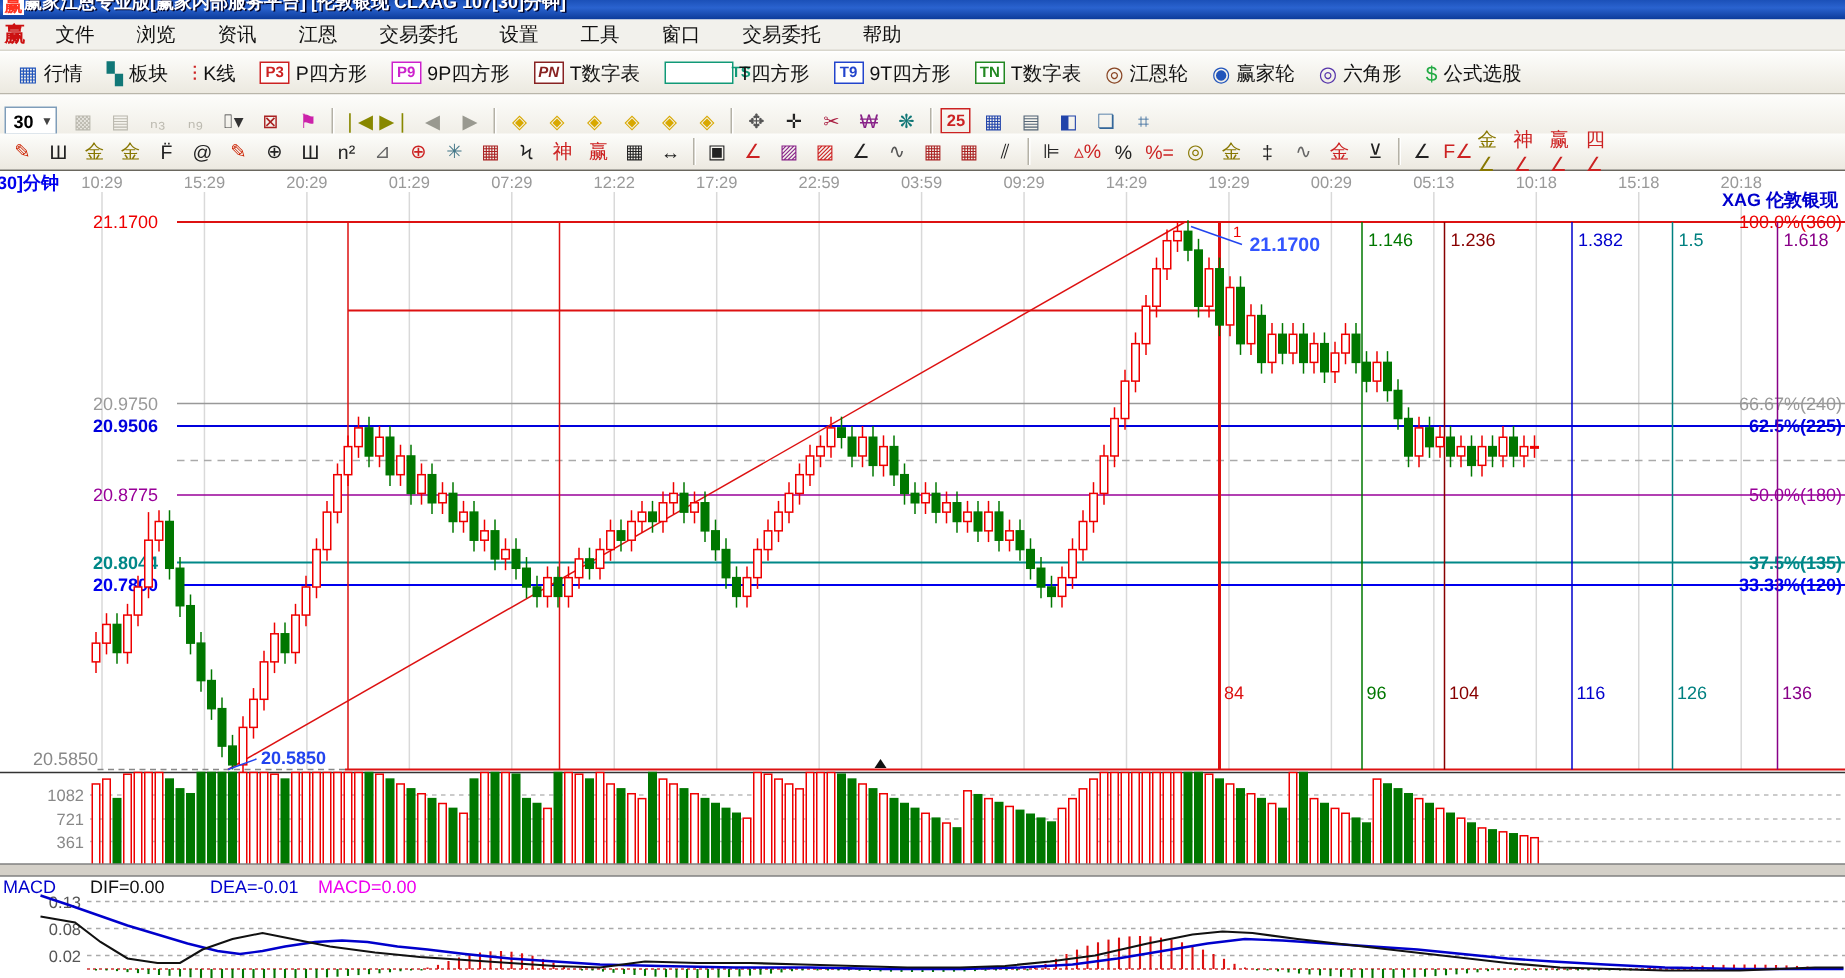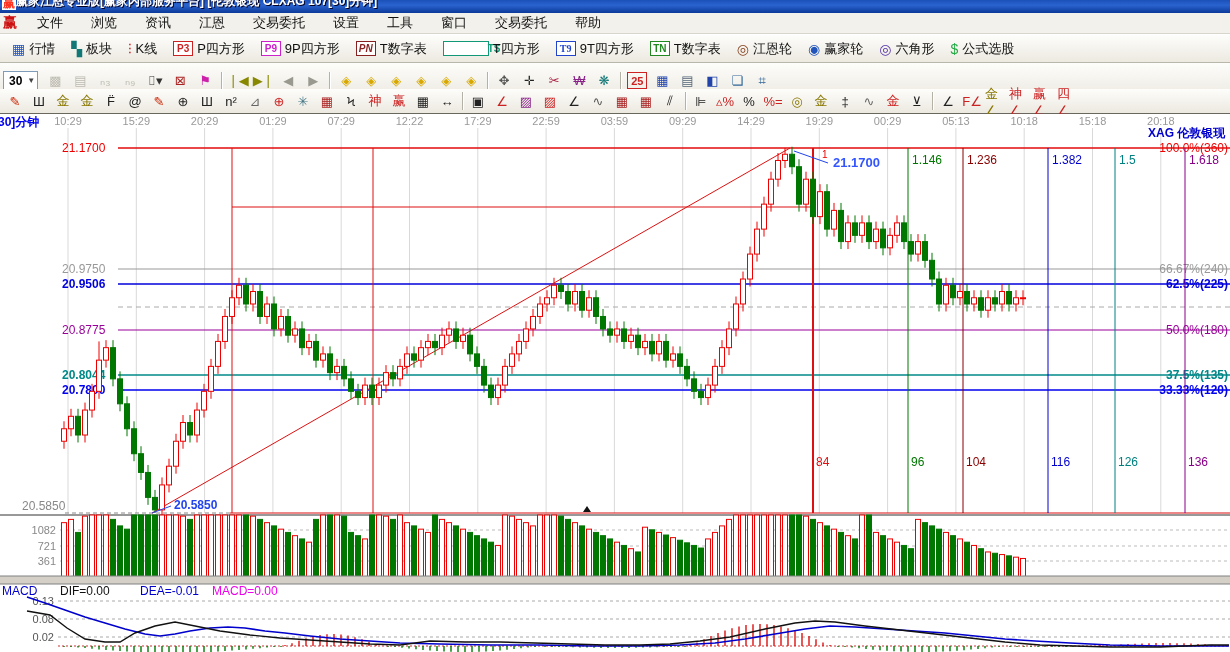--- a/index.html
+++ b/index.html
@@ -89,21 +89,21 @@
       </div>
       <div class="titem">
         <span class="tbadge" style="color: rgb(136, 34, 34); font-style: italic;">PN</span>
         <span>T数字表</span>
       </div>
       <div class="titem">
         <span class="tbadge" style="color: rgb(17, 153, 119); padding-left: 44px;">TS</span>
         <span>T四方形</span>
       </div>
       <div class="titem">
-        <span class="tbadge" style="color: rgb(34, 68, 204); font-family: Liberation Serif, serif;">T9</span>
+        <span class="tbadge" style="color: rgb(34, 68, 204);">T9</span>
         <span>9T四方形</span>
       </div>
       <div class="titem">
         <span class="tbadge" style="color: rgb(34, 136, 34);">TN</span>
         <span>T数字表</span>
       </div>
       <div class="titem">
         <span class="ticon" style="color: rgb(136, 68, 34);">◎</span>
         <span>江恩轮</span>
       </div>

